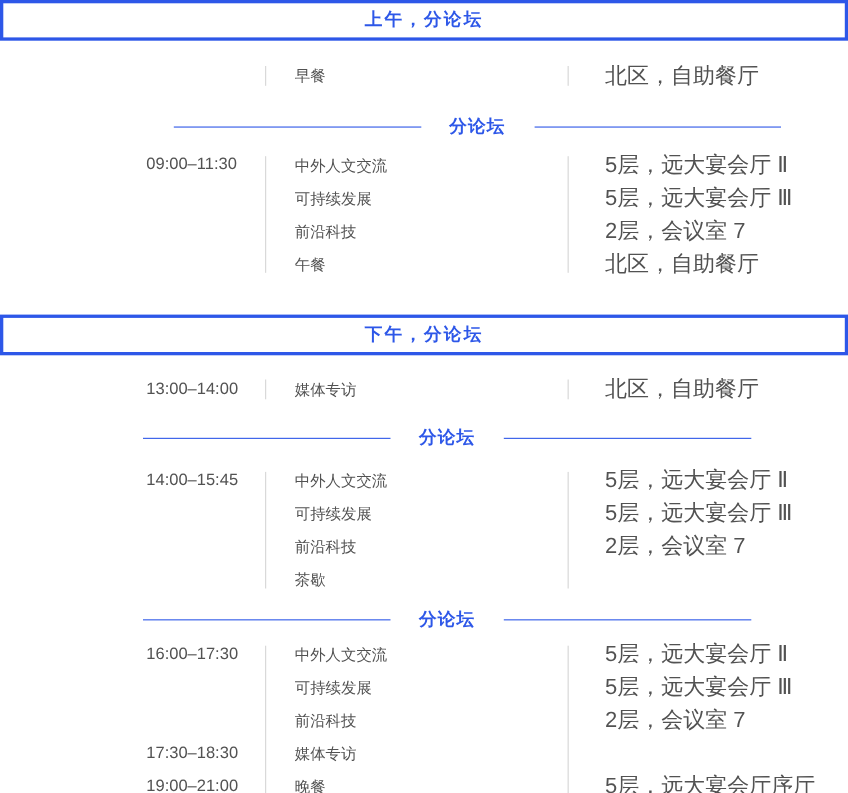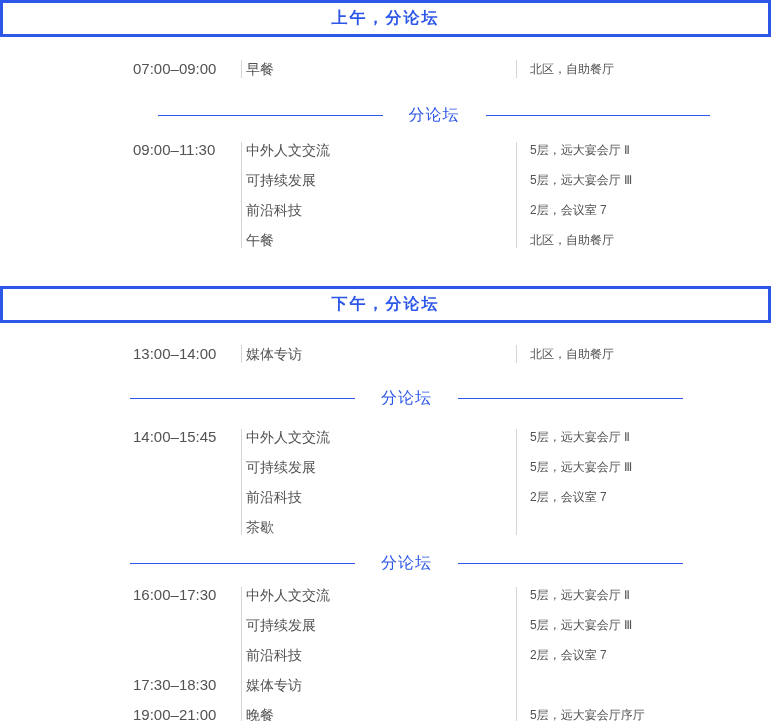--- a/index.html
+++ b/index.html
@@ -18,40 +18,40 @@
     border:3px solid #2d57e8;
     display:flex; align-items:center; justify-content:center;font-family:Liberation Serif, serif;
   }
   .section-bar .section-title {
     color:#2d57e8; font-weight:bold; font-size:16px; letter-spacing:2px;
   }
   
   .row { position:relative; height:30px; }
   .cell { position:absolute; top:0; line-height:30px; white-space:nowrap; color:#525252; }
   .time { left:133px; font-size:15px; }
-  .item { left:246px; font-size:14px; }
-  .loc  { left:530px; font-size:12px; }
+  .item { left:268px; font-size:14px; }
+  .loc  { left:550px; font-size:20px; }
   
   .vline { position:absolute; width:1px; top:6px; bottom:6px; background:#d5d5d5; }
   .vline.l { left:241px; }
   .vline.r { left:516px; }
   
   .group { position:relative; }
   .gline { position:absolute; width:1px; top:7px; bottom:7px; background:#d5d5d5; }
   .gline.l { left:241px; }
   .gline.r { left:516px; }
   
   .divider {
     display:flex; align-items:center;
     height:20px;
     margin-left:130px; width:553px;
   }
   .divider.first { margin-left:158px; width:552px; }
   .divider .dline { flex:1; height:1px; background:#2d57e8; }
-  .divider .dlabel { color:#2d57e8; font-weight:normal; font-size:16px; margin:0 26px; letter-spacing:1px; }
+  .divider .dlabel { color:#2d57e8; font-weight:bold; font-size:16px; margin:0 26px; letter-spacing:1px; }
   
   .mt-intro1 { margin-top:17px; }
   .mt-div1   { margin-top:21px; }
   .mt-grp1   { margin-top:10px; }
   .mt-bar2   { margin-top:31px; }
   .mt-intro2 { margin-top:16px; }
   .mt-div2   { margin-top:19px; }
   .mt-grp2   { margin-top:14px; }
   .mt-div3   { margin-top:11px; }
   .mt-grp3   { margin-top:7px; }
@@ -59,21 +59,20 @@
 </head>
 <body>
 
 <div class="page">
 
   <div class="section-bar">
     <span class="section-title">上午，分论坛</span>
   </div>
 
   <div class="row mt-intro1">
-    <span class="cell time">07:00–09:00</span>
     <span class="vline l"></span>
     <span class="cell item">早餐</span>
     <span class="vline r"></span>
     <span class="cell loc">北区，自助餐厅</span>
   </div>
 
   <div class="divider first mt-div1">
     <span class="dline"></span>
     <span class="dlabel">分论坛</span>
     <span class="dline"></span>

